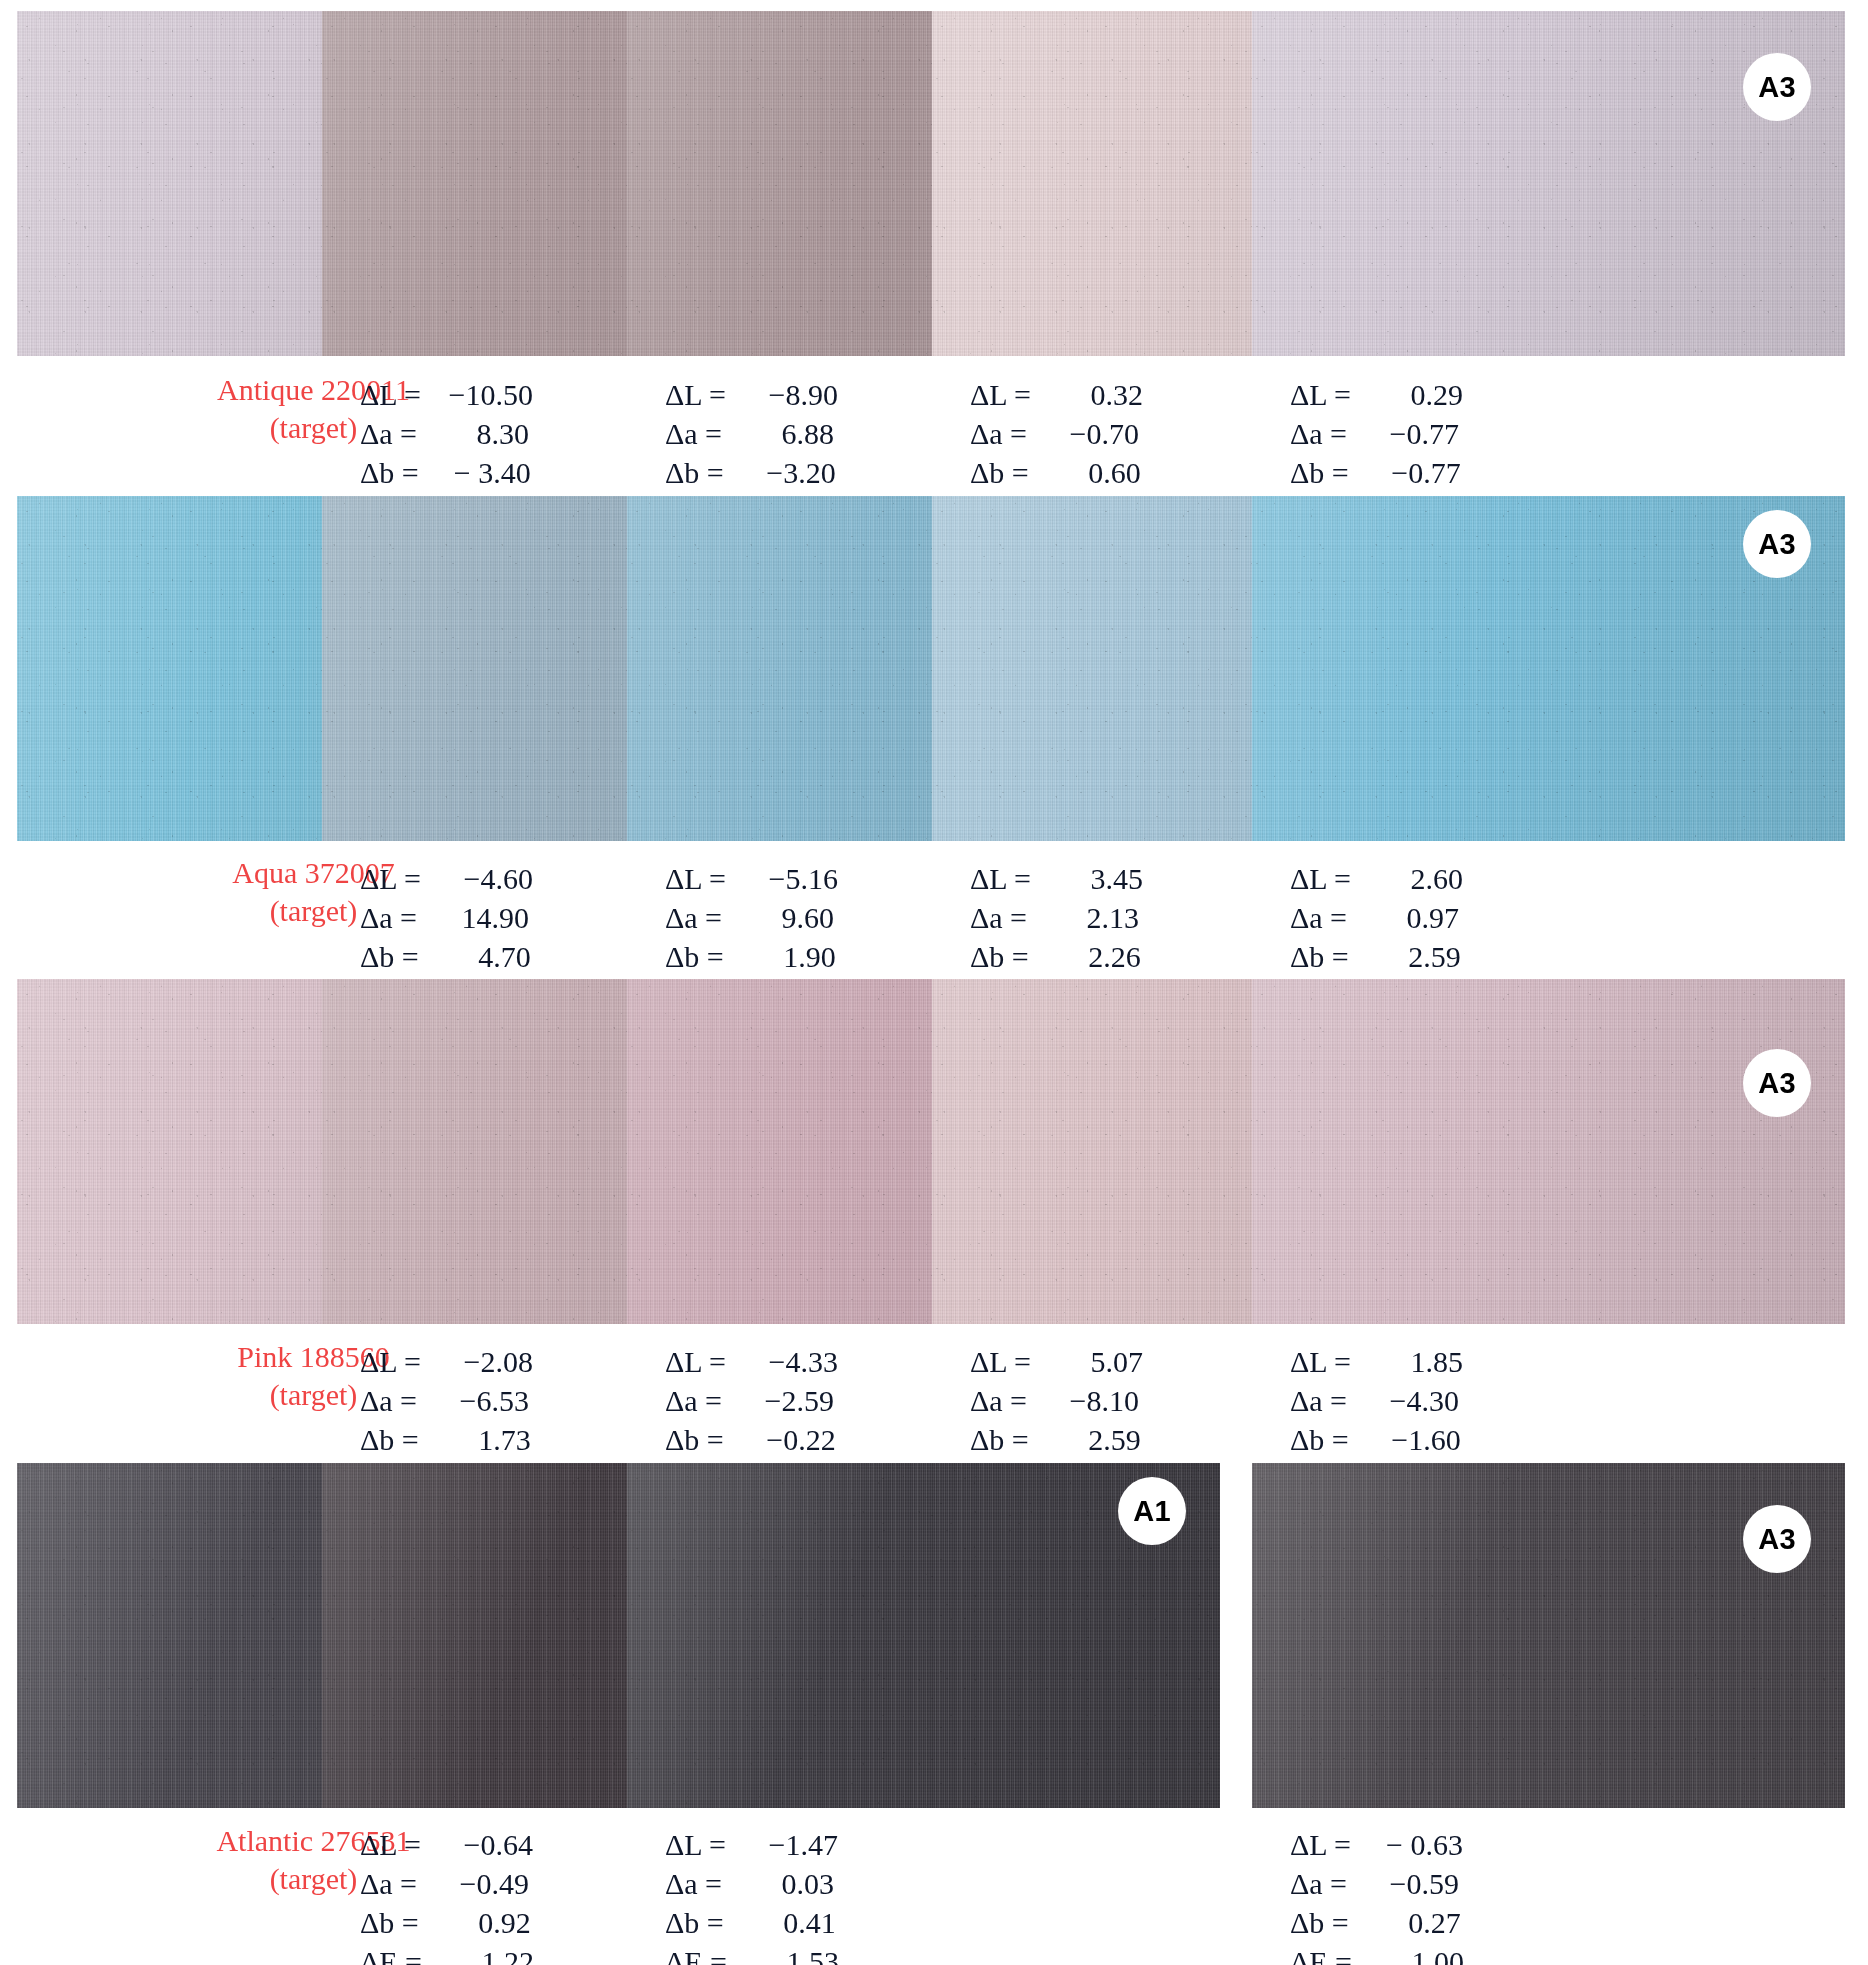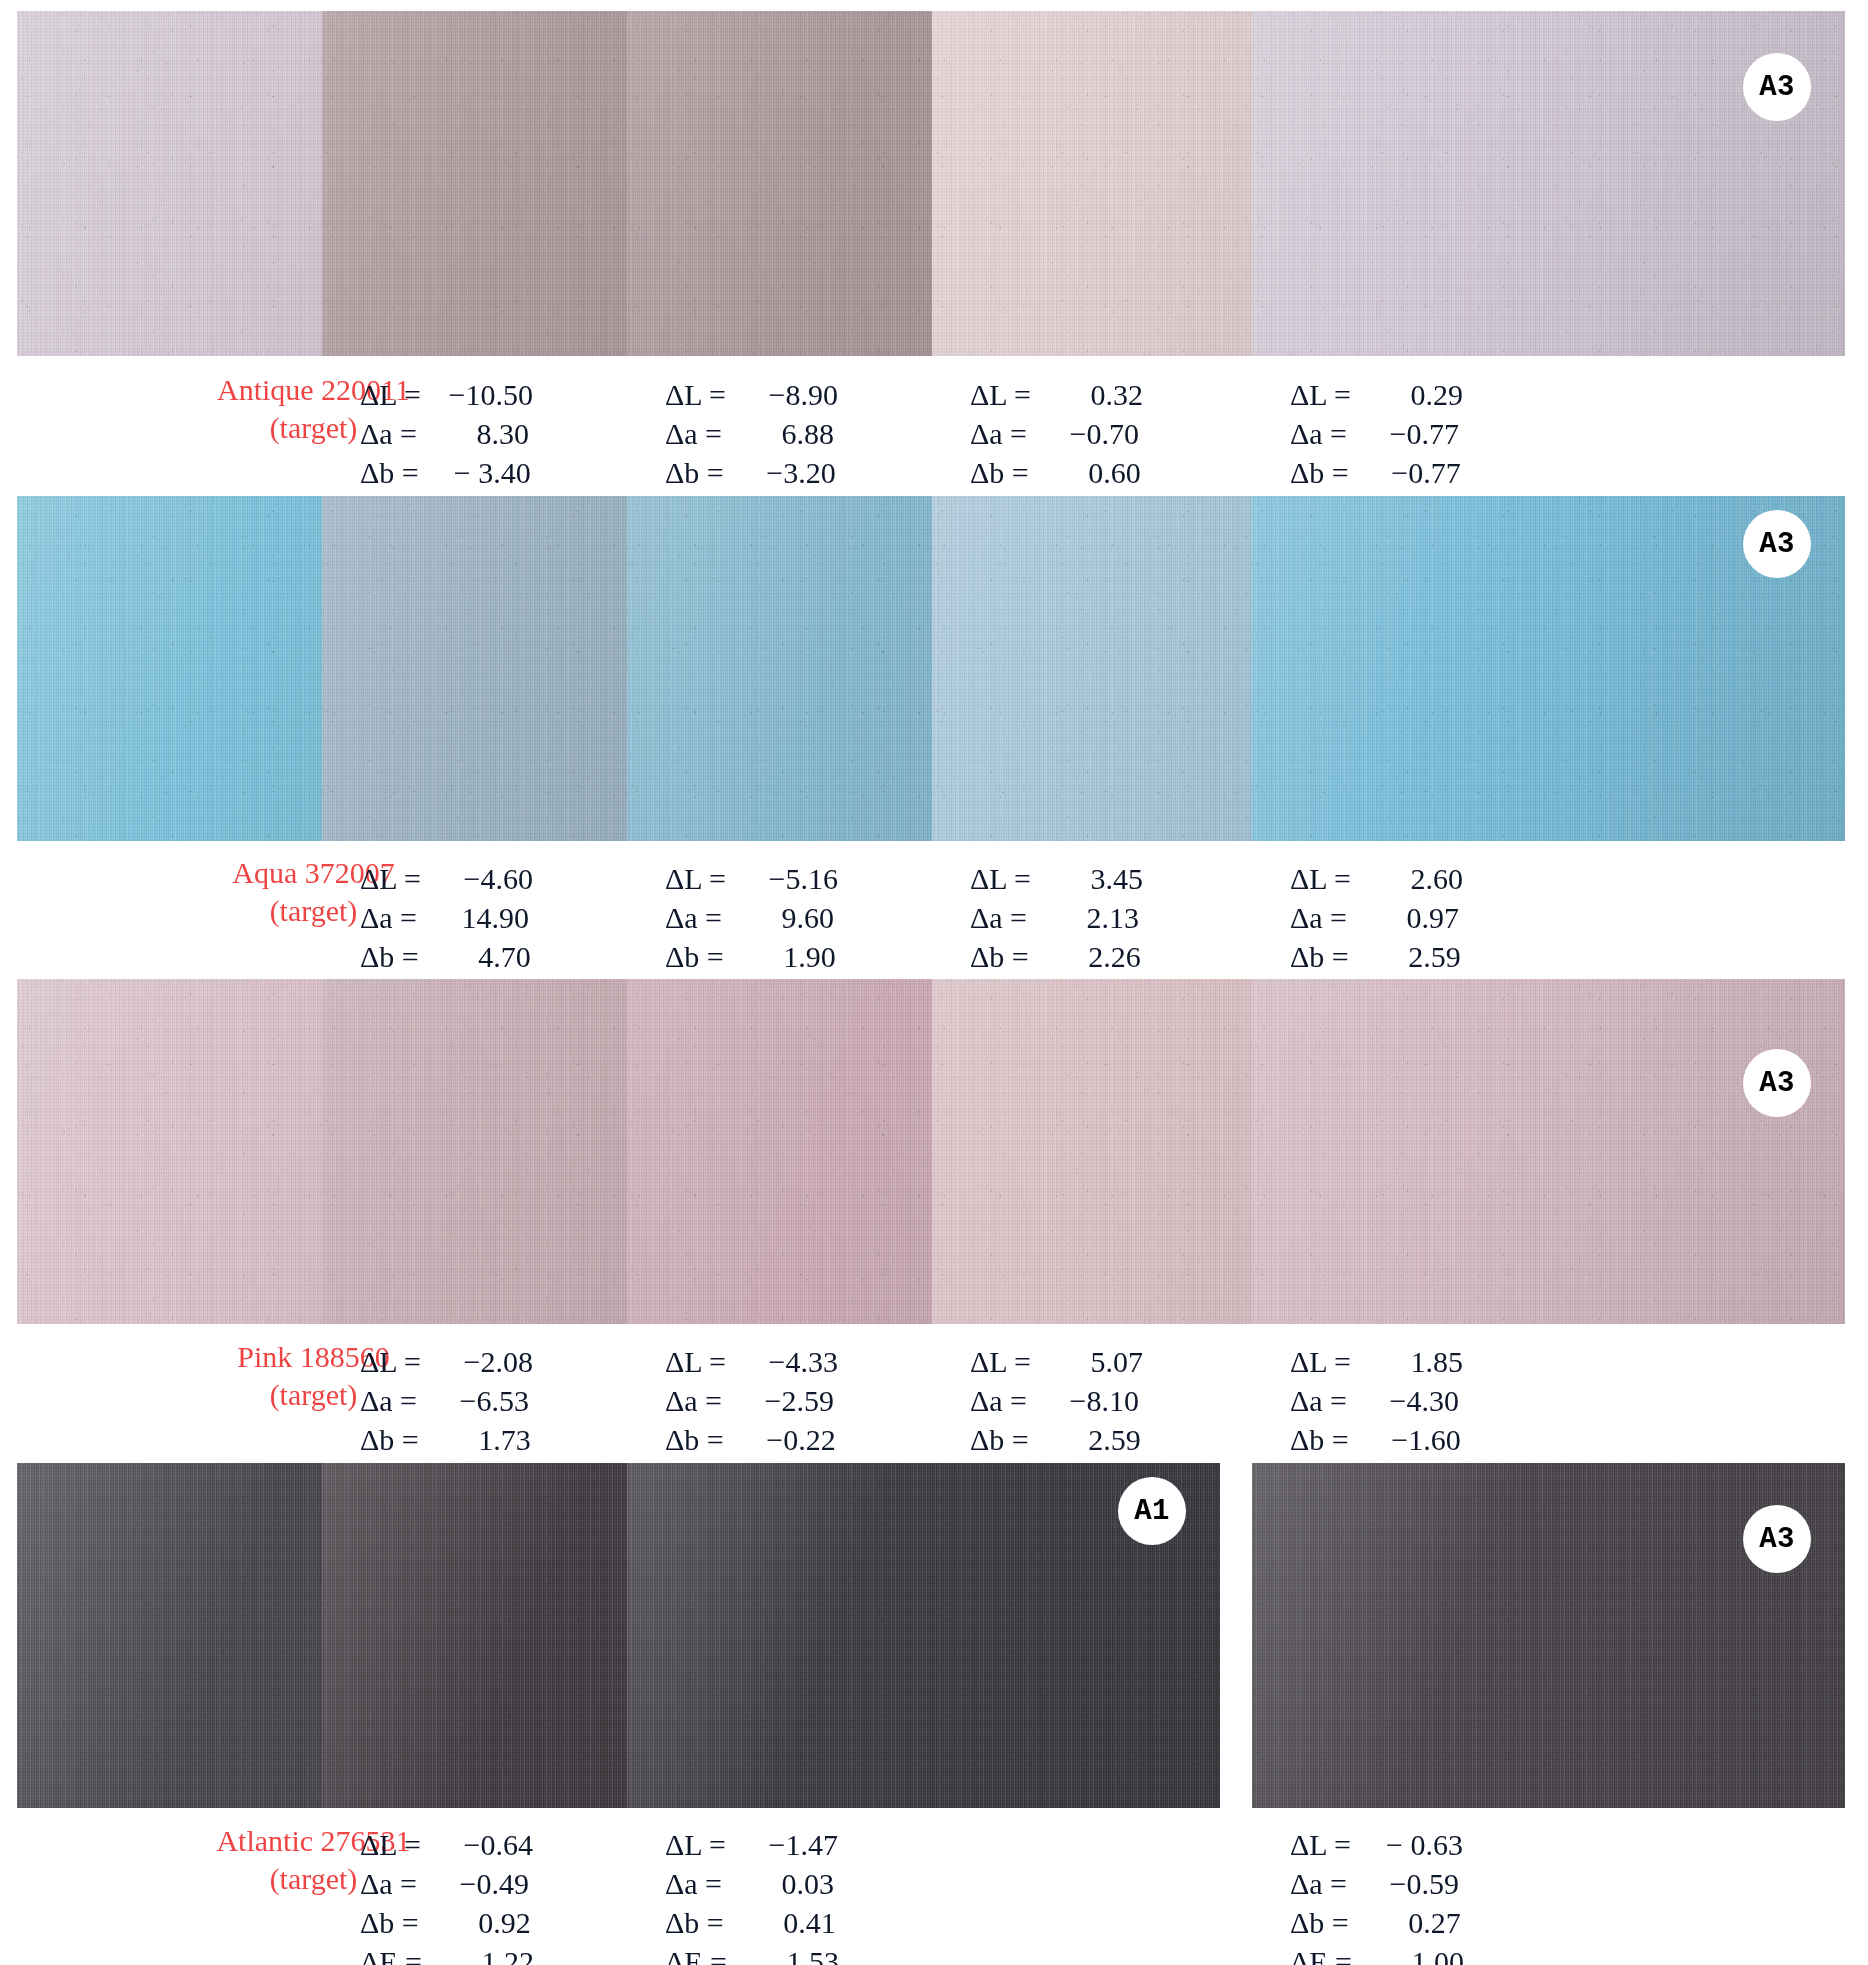--- a/index.html
+++ b/index.html
@@ -91,21 +91,21 @@
     border-radius: 50%;
     background: #ffffff;
     display: flex;
     align-items: center;
     justify-content: center;
     font-weight: bold;
     font-size: 29px;
     line-height: 1;
     letter-spacing: 0.3px;
     color: #000;
-    font-family: Liberation Mono, monospace;
+    font-family: Liberation Sans, sans-serif;
   }
 
   
   .target-caption {
     position: absolute;
     width: 100%;
     text-align: center;
     font-size: 30px;
     line-height: 1.28;
     color: #ef4444;

